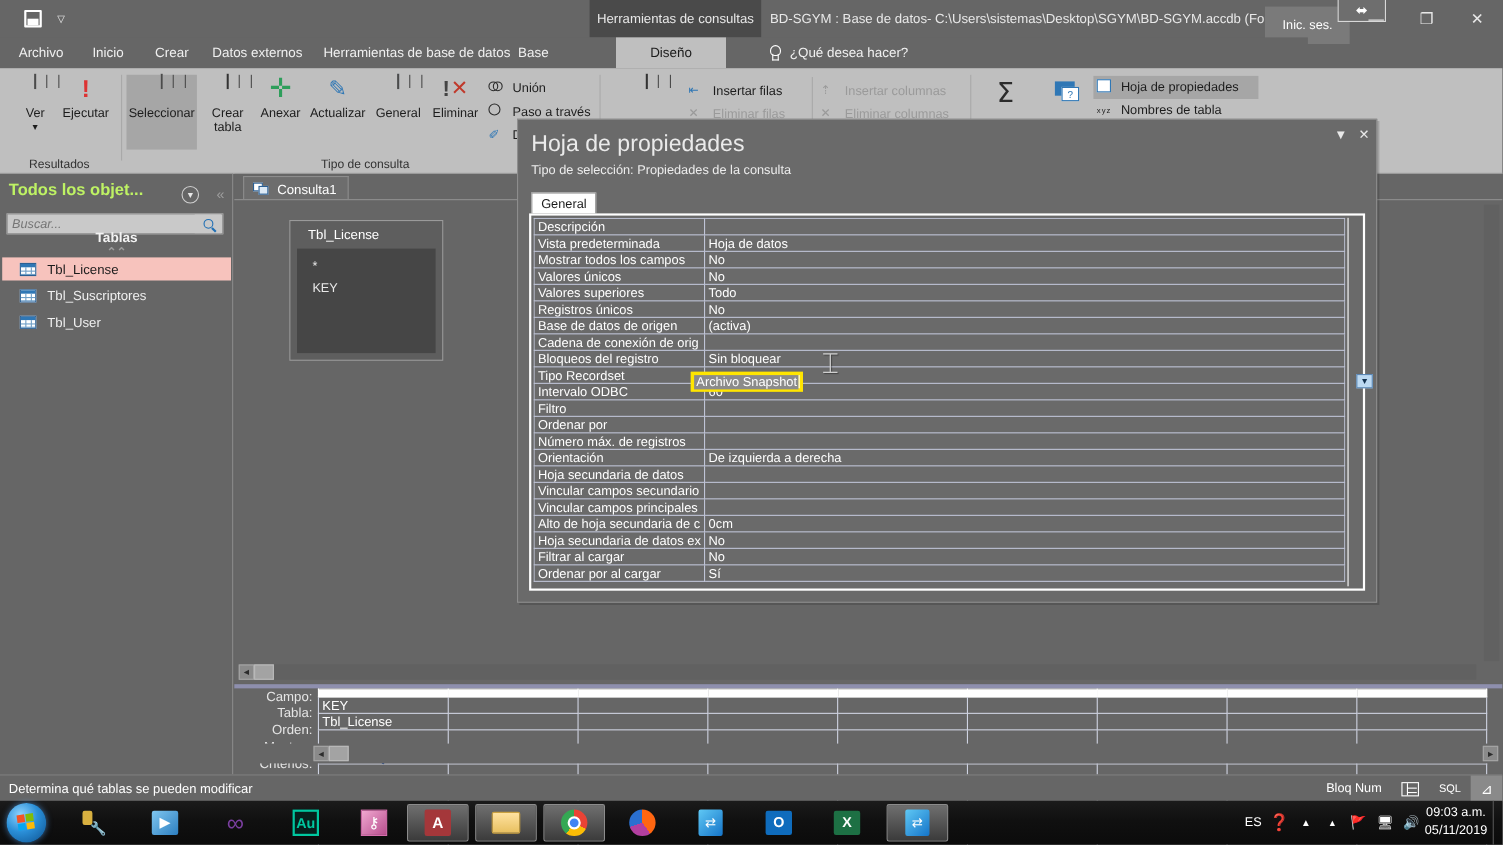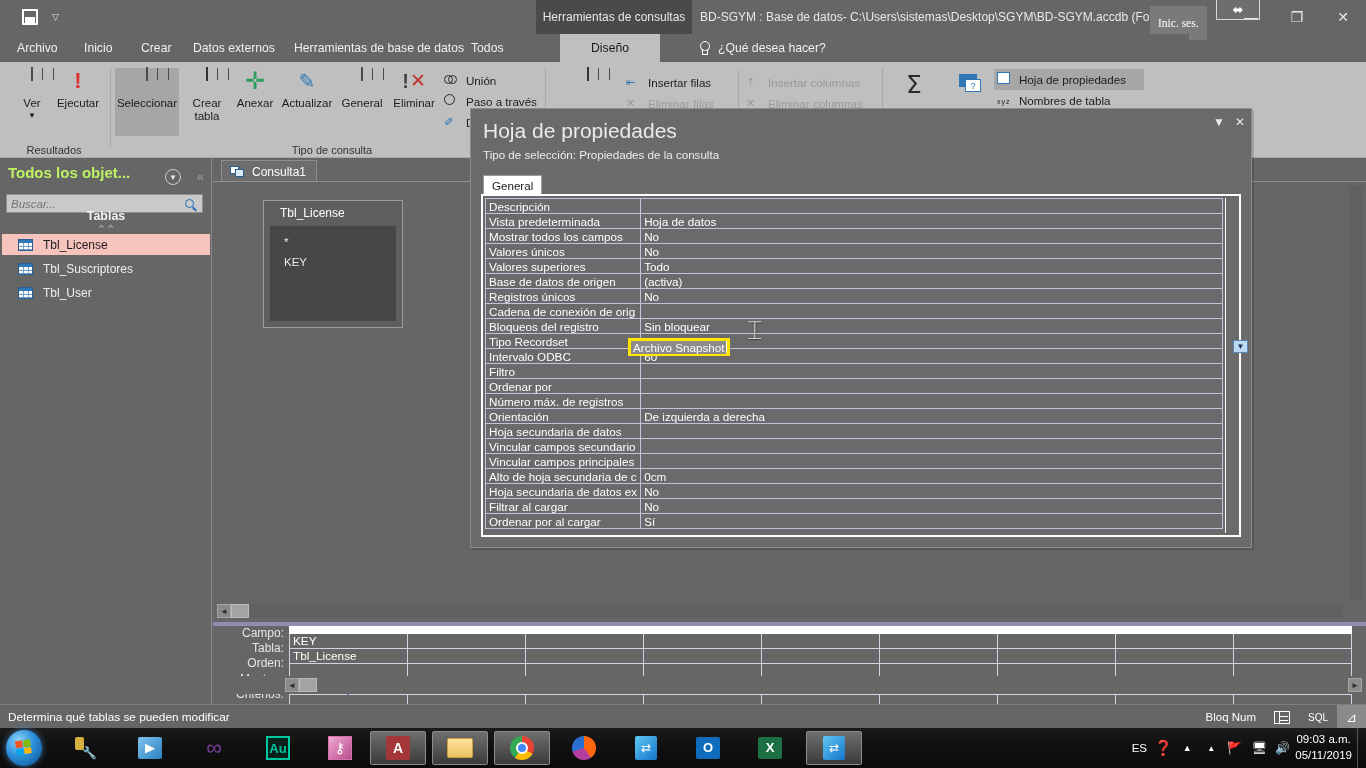--- a/index.html
+++ b/index.html
@@ -16,21 +16,21 @@
   
   .titlebar { position:absolute; left:0; top:0; width:1366px; height:34px; background:#666666; }
   .qat { position:absolute; left:0; top:0; width:268px; height:34px; display:flex; align-items:center; gap:14px; padding-left:22px; }
   .save-ico { width:16px; height:16px; position:relative; }
   .save-ico::before { content:""; position:absolute; inset:0; border:2px solid #fff; border-radius:1px; }
   .save-ico::after { content:""; position:absolute; left:3px; top:8px; width:10px; height:6px; background:#fff; }
   .qat-drop { color:#e6e6e6; font-size:9px; }
   .contexttab-label { color:#e8e8e8; font-size:12px; }
   .ctx-dark { position:absolute; left:536px; top:0; width:156px; height:34px; background:#4a4a4a; display:flex;align-items:center;justify-content:center;}
   .title-main { position:absolute; left:700px; top:0; height:34px; display:flex; align-items:center; color:#e9e9e9; font-size:12px; }
-  .signin { position:absolute; left:1150px; top:6px; height:34px; padding:0 8px; background:#7a7a7a; color:#fff; display:flex; align-items:center; font-size:11.5px;font-family:Liberation Serif, serif; }
+  .signin { position:absolute; left:1150px; top:6px; height:34px; padding:0 16px; background:#7a7a7a; color:#fff; display:flex; align-items:center; font-size:11.5px; }
   .wincontrols { position:absolute; right:0; top:0; height:34px; display:flex; align-items:center; }
   .wc { width:46px; height:34px; display:flex; align-items:center; justify-content:center; color:#e8e8e8; font-size:14px; }
   .restore-box { position:absolute; left:1216px; top:-2px; width:44px; height:22px; border:1px solid #d8d8d8; background:#6e6e6e; display:flex;align-items:center;justify-content:center;color:#fff;font-size:13px;}
 
   
   .ribbontabs { position:absolute; left:0; top:34px; width:1189px; height:28px; background:#666666; }
   .rt { position:absolute; top:0; height:28px; display:flex; align-items:center; padding:0 11px; color:#f0f0f0; font-size:12.2px; cursor:default; }
   .rt.active { background:#bfbfbf; color:#1b1b1b; }
   .tellme { position:absolute; left:690px; top:0; height:28px; display:flex; align-items:center; gap:8px; color:#f0f0f0; font-size:12.2px; padding-left:8px;}
   .bulb { width:12px; height:14px; position:relative; display:inline-block;}
@@ -182,21 +182,21 @@
       <div class="wc">✕</div>
     </div>
   </div>
 
   <div class="ribbontabs">
     <div class="rt" style="left:6px">Archivo</div>
     <div class="rt" style="left:73px">Inicio</div>
     <div class="rt" style="left:130px">Crear</div>
     <div class="rt" style="left:182px">Datos externos</div>
     <div class="rt" style="left:283px">Herramientas de base de datos</div>
-    <div class="rt" style="left:460px">Todos</div>
+    <div class="rt" style="left:460px">Base</div>
     <div class="rt active" style="left:560px;width:100px;justify-content:center">Diseño</div>
     <div class="tellme">
       <span class="bulb"></span>
       <span>¿Qué desea hacer?</span>
     </div>
   </div>
 
   <div class="ribbon">
 
     <div class="rgroup" style="left:0;width:108px">
@@ -561,26 +561,26 @@
               </tr>
           <tr>
                 <td class="name">Valores únicos</td>
                 <td>No</td>
               </tr>
           <tr>
                 <td class="name">Valores superiores</td>
                 <td>Todo</td>
               </tr>
           <tr>
+                <td class="name">Registros únicos</td>
+                <td>No</td>
+              </tr>
+          <tr>
                 <td class="name">Base de datos de origen</td>
                 <td>(activa)</td>
-              </tr>
-          <tr>
-                <td class="name">Registros únicos</td>
-                <td>No</td>
               </tr>
           <tr>
                 <td class="name">Cadena de conexión de orig</td>
                 <td></td>
               </tr>
           <tr>
                 <td class="name">Bloqueos del registro</td>
                 <td>Sin bloquear</td>
               </tr>
           <tr>

